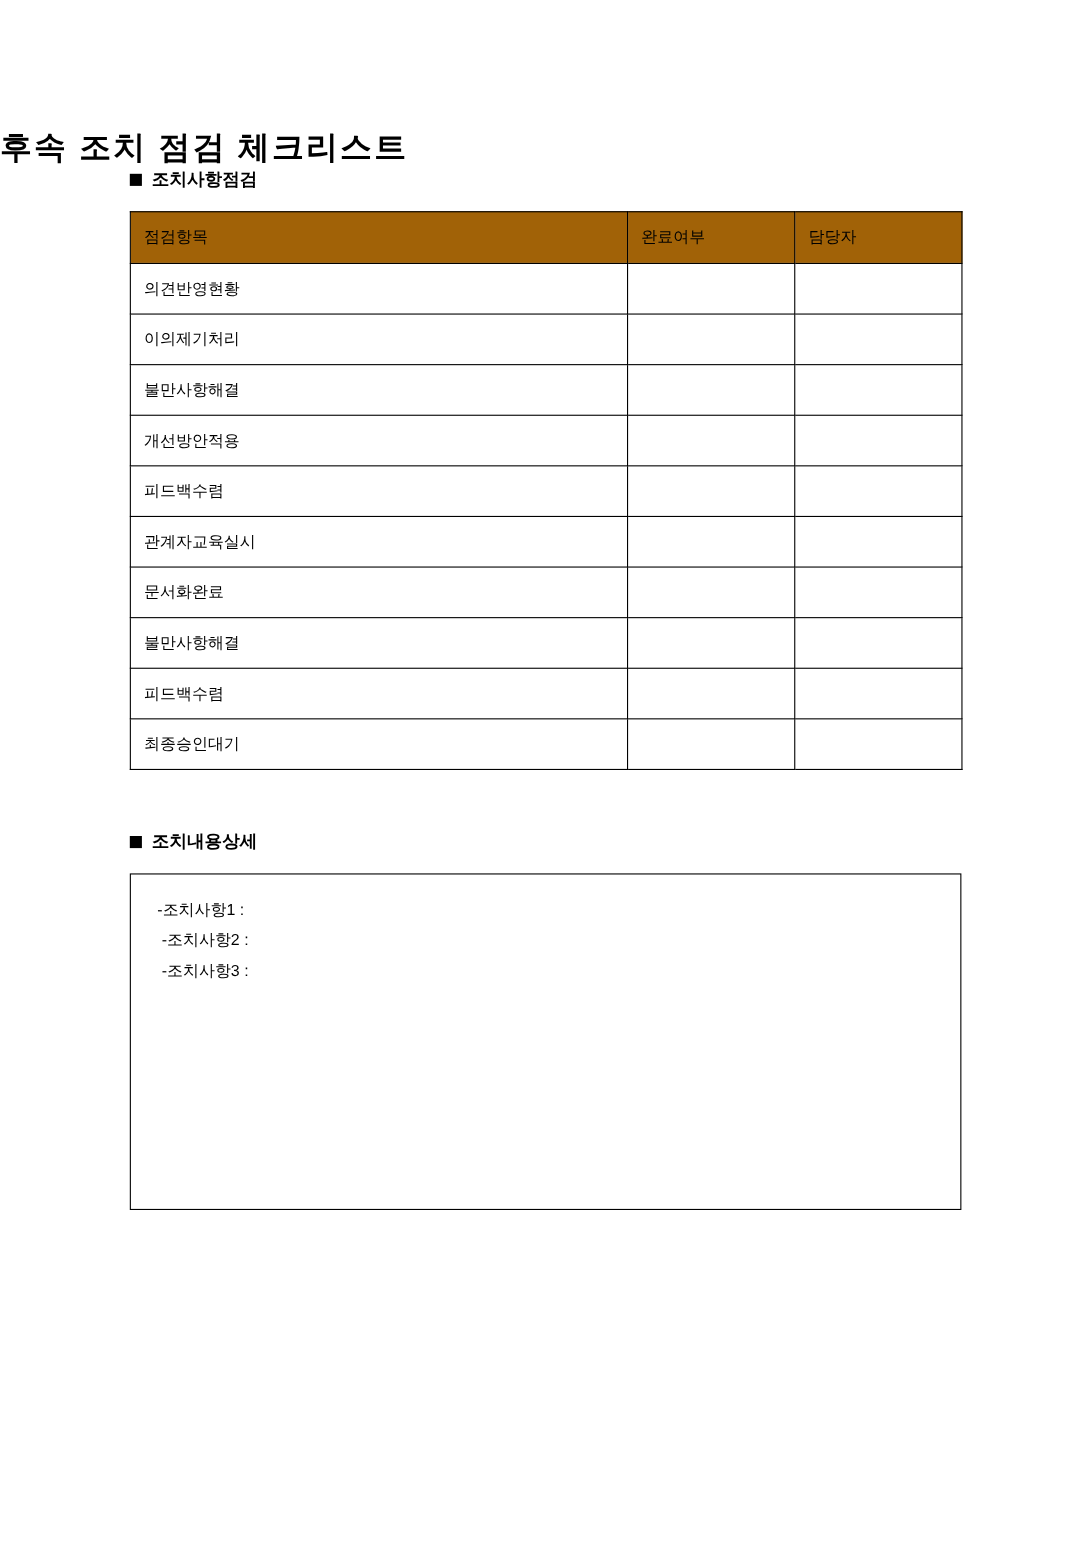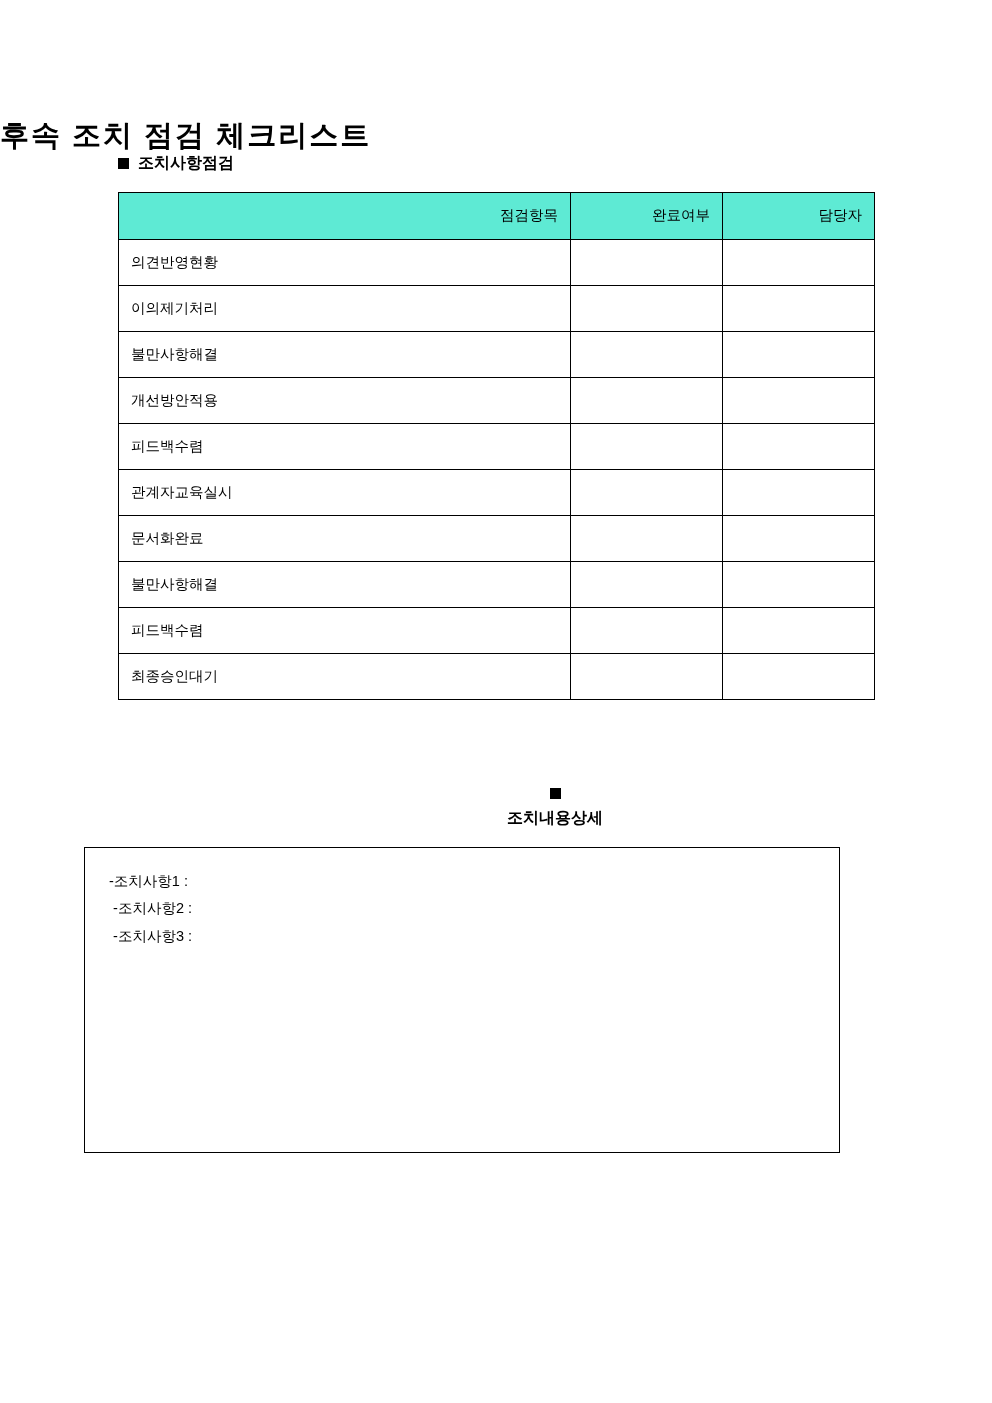--- a/index.html
+++ b/index.html
@@ -40,55 +40,55 @@
     align-items: center;
     gap: 9px;
   }
   .section-heading .marker {
     display: inline-block;
     width: 11px;
     height: 11px;
     background: #000000;
   }
   #heading-check { }
-  #heading-detail { margin-top: 88px; flex-direction: column; }
+  #heading-detail { margin-top: 55px; }
 
   table.check-table {
     border-collapse: collapse;
     margin: 18px 0 0 118px;
     width: 756px;
     table-layout: fixed;
   }
   table.check-table th,
   table.check-table td {
     border: 1px solid #000000;
     height: 46px;
     font-size: 14.5px;
     font-weight: normal;
     padding: 0 12px;
     box-sizing: border-box;
   }
   table.check-table thead th {
-    background: #5eead4;
-    text-align: right;
+    background: #a16207;
+    text-align: left;
     height: 47px;
     font-weight: normal;
   }
   table.check-table col.c1 { width: 452px; }
   table.check-table col.c2 { width: 152px; }
   table.check-table col.c3 { width: 152px; }
   table.check-table tbody td.item {
     text-align: left;
   }
   table.check-table tbody td.blank {
     text-align: center;
   }
 
   .detail-box {
-    margin: 18px 0 0 84px;
+    margin: 18px 0 0 118px;
     width: 756px;
     height: 306px;
     border: 1px solid #000000;
     box-sizing: border-box;
     padding: 20px 0 0 20px;
   }
   .detail-line {
     font-size: 14.5px;
     line-height: 1.9;
     white-space: pre;

